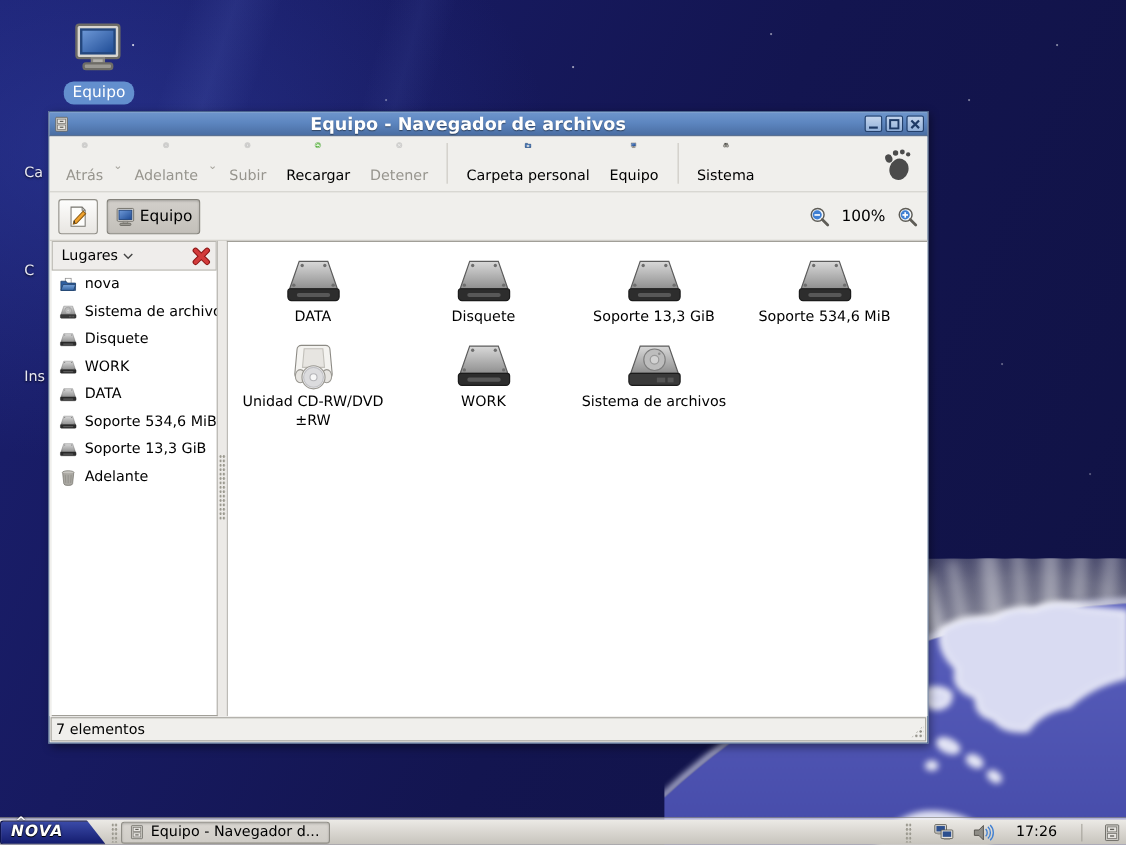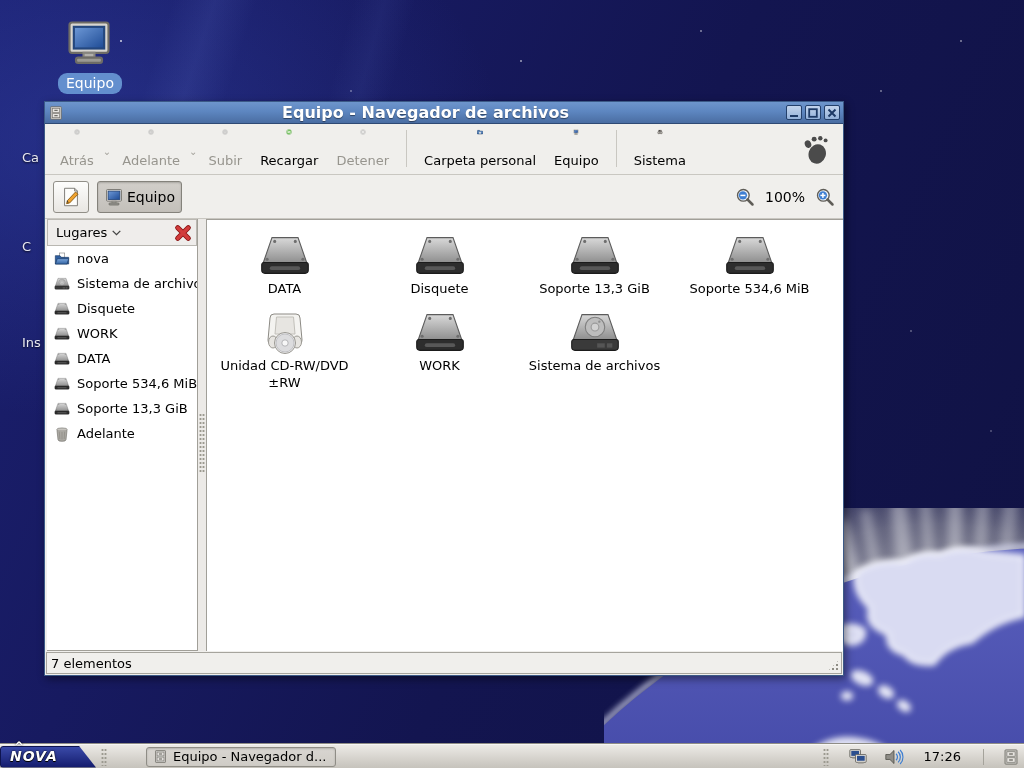--- a/index.html
+++ b/index.html
@@ -117,21 +117,21 @@
     border:1px solid #0e1450; border-radius:3px 0 0 3px; clip-path:polygon(0 0,82% 0,100% 100%,0 100%); }
   #nova-logo .ntext { position:absolute; left:10px; top:2px; color:#fff; font-weight:bold; font-style:italic;
     font-size:14px; letter-spacing:1px; text-shadow:0 0 2px #000, 0 1px 0 #000; }
   #nova-logo .ncaret { position:absolute; left:14px; top:-6px; color:#fff; font-size:12px; font-weight:bold;
     text-shadow:0 0 2px #000; }
   .tb-handle { width:6px; height:18px; margin:0 3px;
     background-image:radial-gradient(circle,#9b998f 1px,transparent 1.2px); background-size:3px 4px; }
   .task-btn { width:190px; height:20px; margin-right:5px; border:1px solid #8f8d86; border-radius:3px;
     background:linear-gradient(#fbfaf9,#e4e2dd); display:flex; align-items:center; gap:5px; padding:0 6px;
     font-size:13px; }
-  .task-btn.active { background:linear-gradient(#d9d6d1,#cfccc6); box-shadow:inset 0 1px 2px rgba(0,0,0,.18);margin-left:36px; }
+  .task-btn.active { background:linear-gradient(#d9d6d1,#cfccc6); box-shadow:inset 0 1px 2px rgba(0,0,0,.18); }
   .task-btn .task-icon { width:15px; height:15px; flex:0 0 15px; }
   .task-btn .task-label { white-space:nowrap; overflow:hidden; }
   #tray { margin-left:auto; display:flex; align-items:center; gap:16px; padding-right:4px; }
   .tray-icon { width:20px; height:18px; }
   #clock { font-size:13px; padding:0 4px; }
   #tray-sep { width:1px; height:16px; background:#a5a39b; margin:0 2px; }
 </style>
 </head>
 <body>
 

